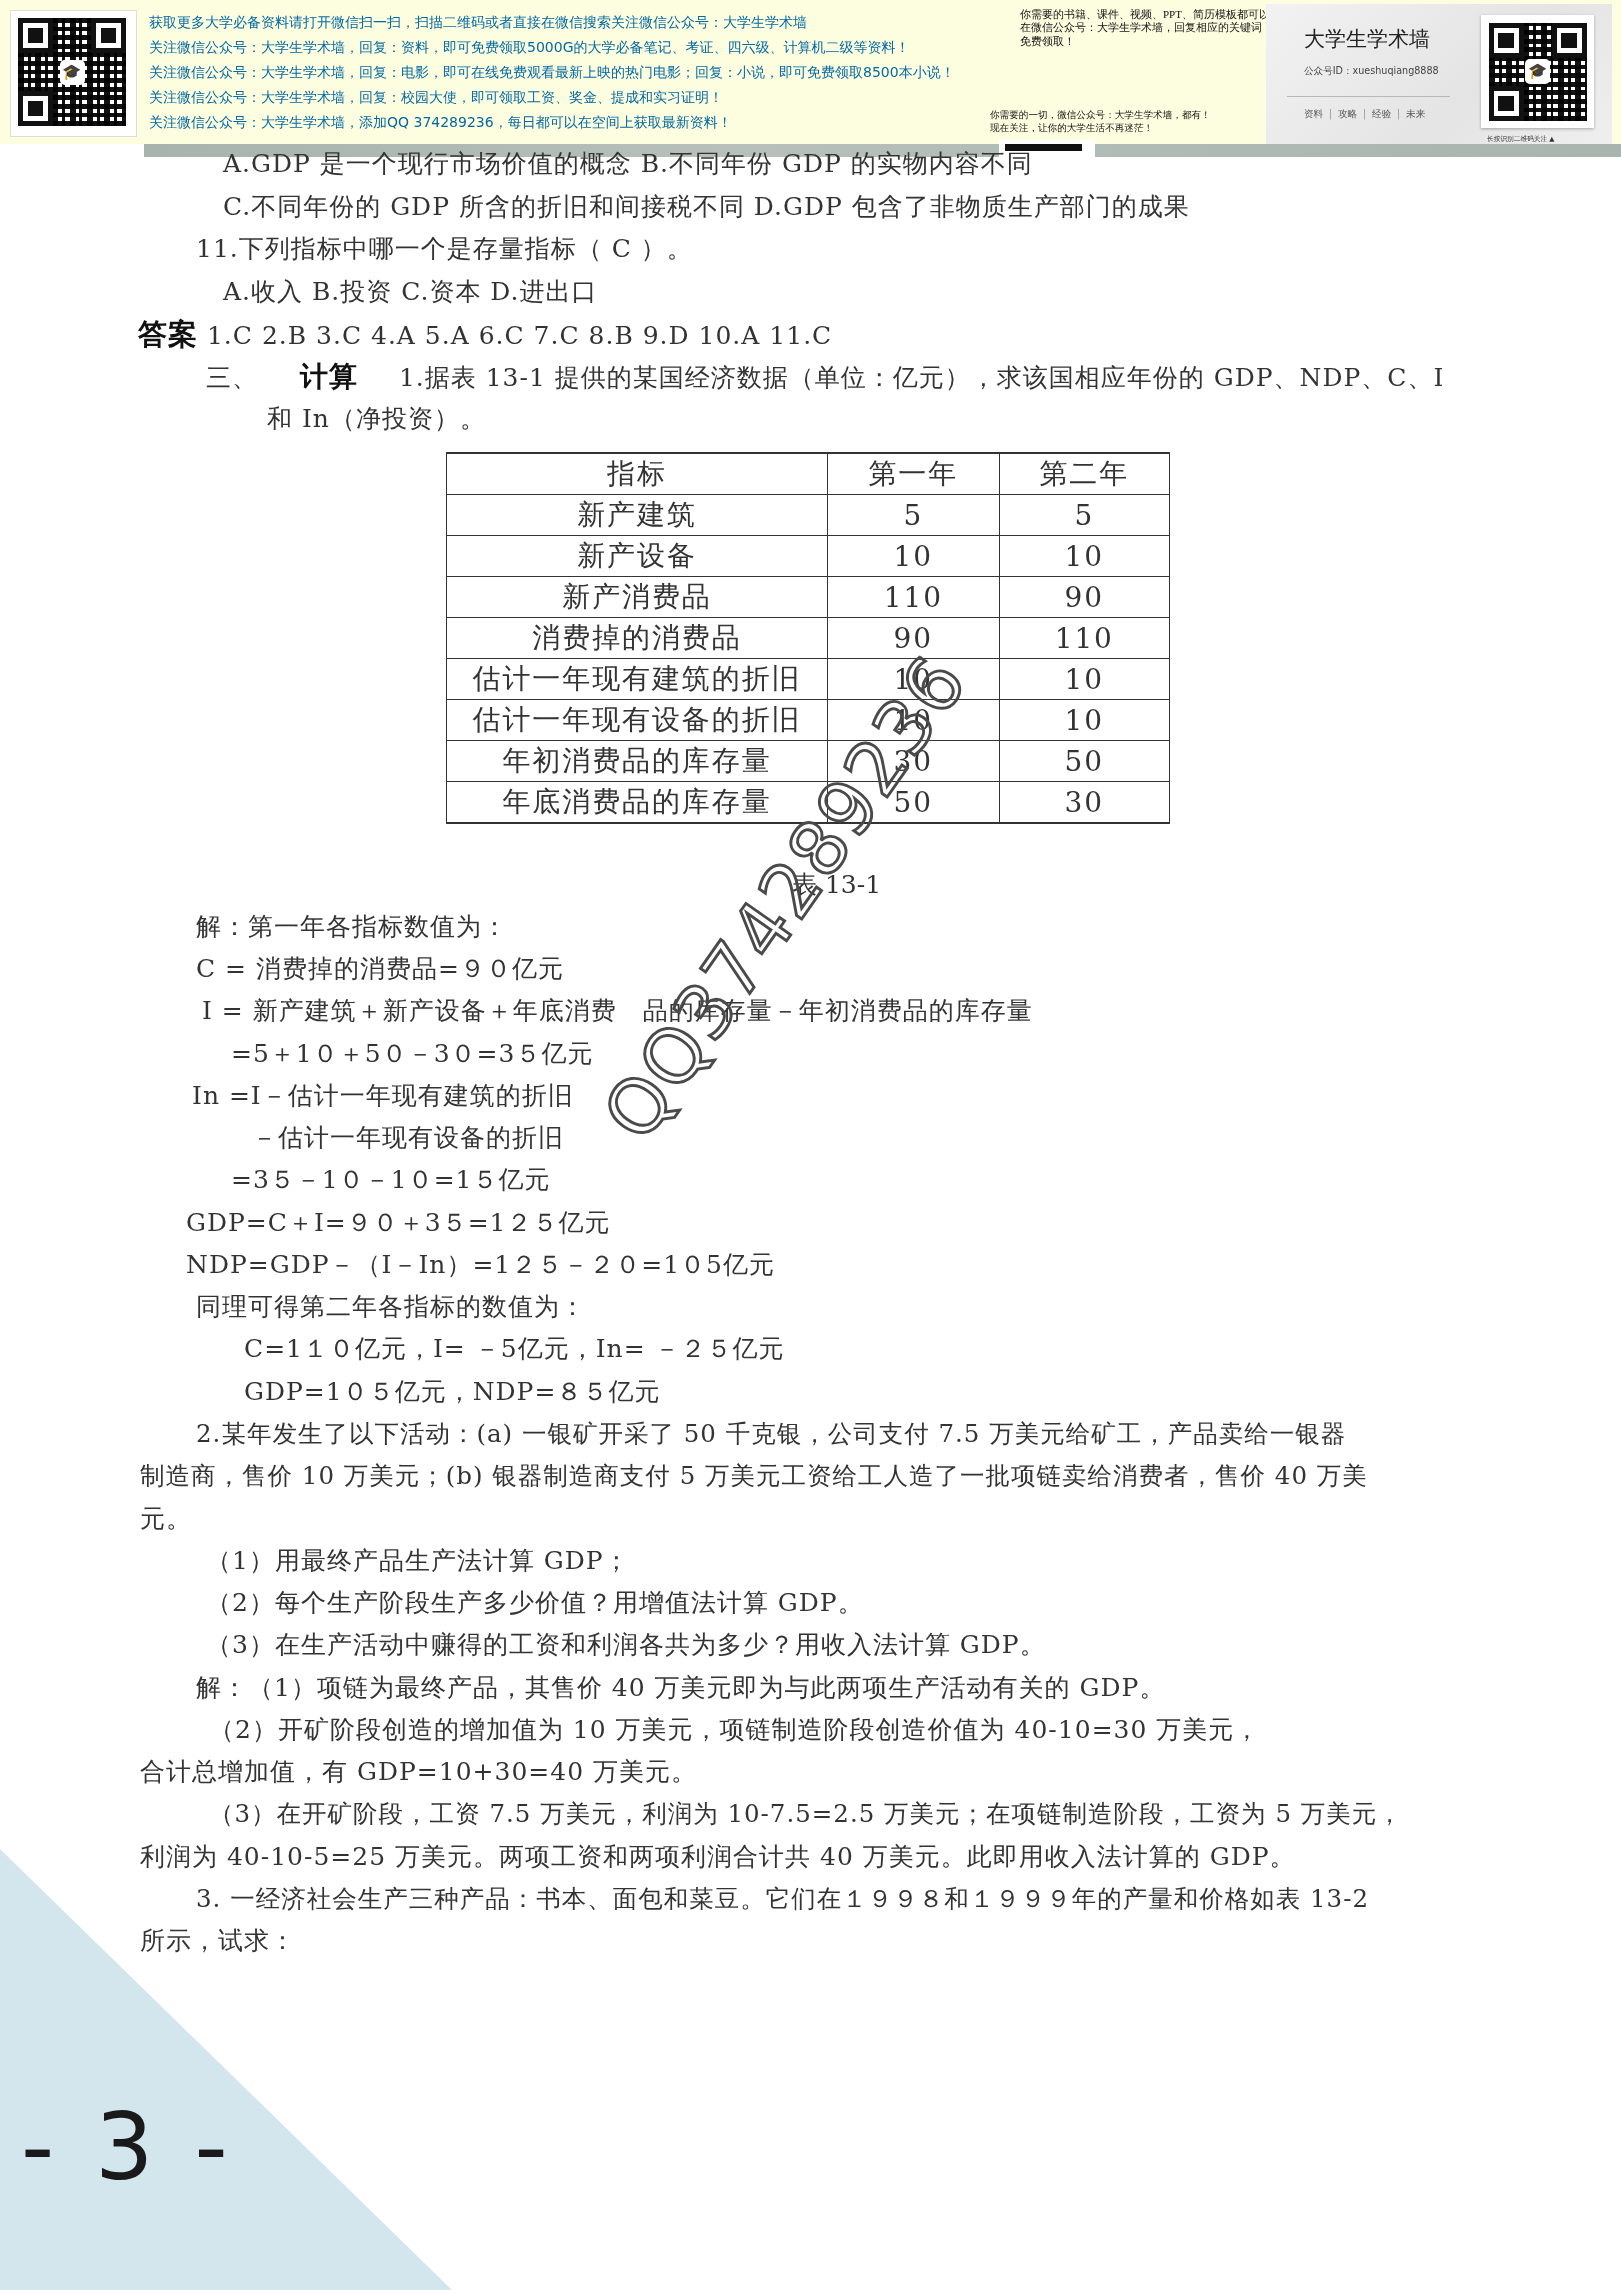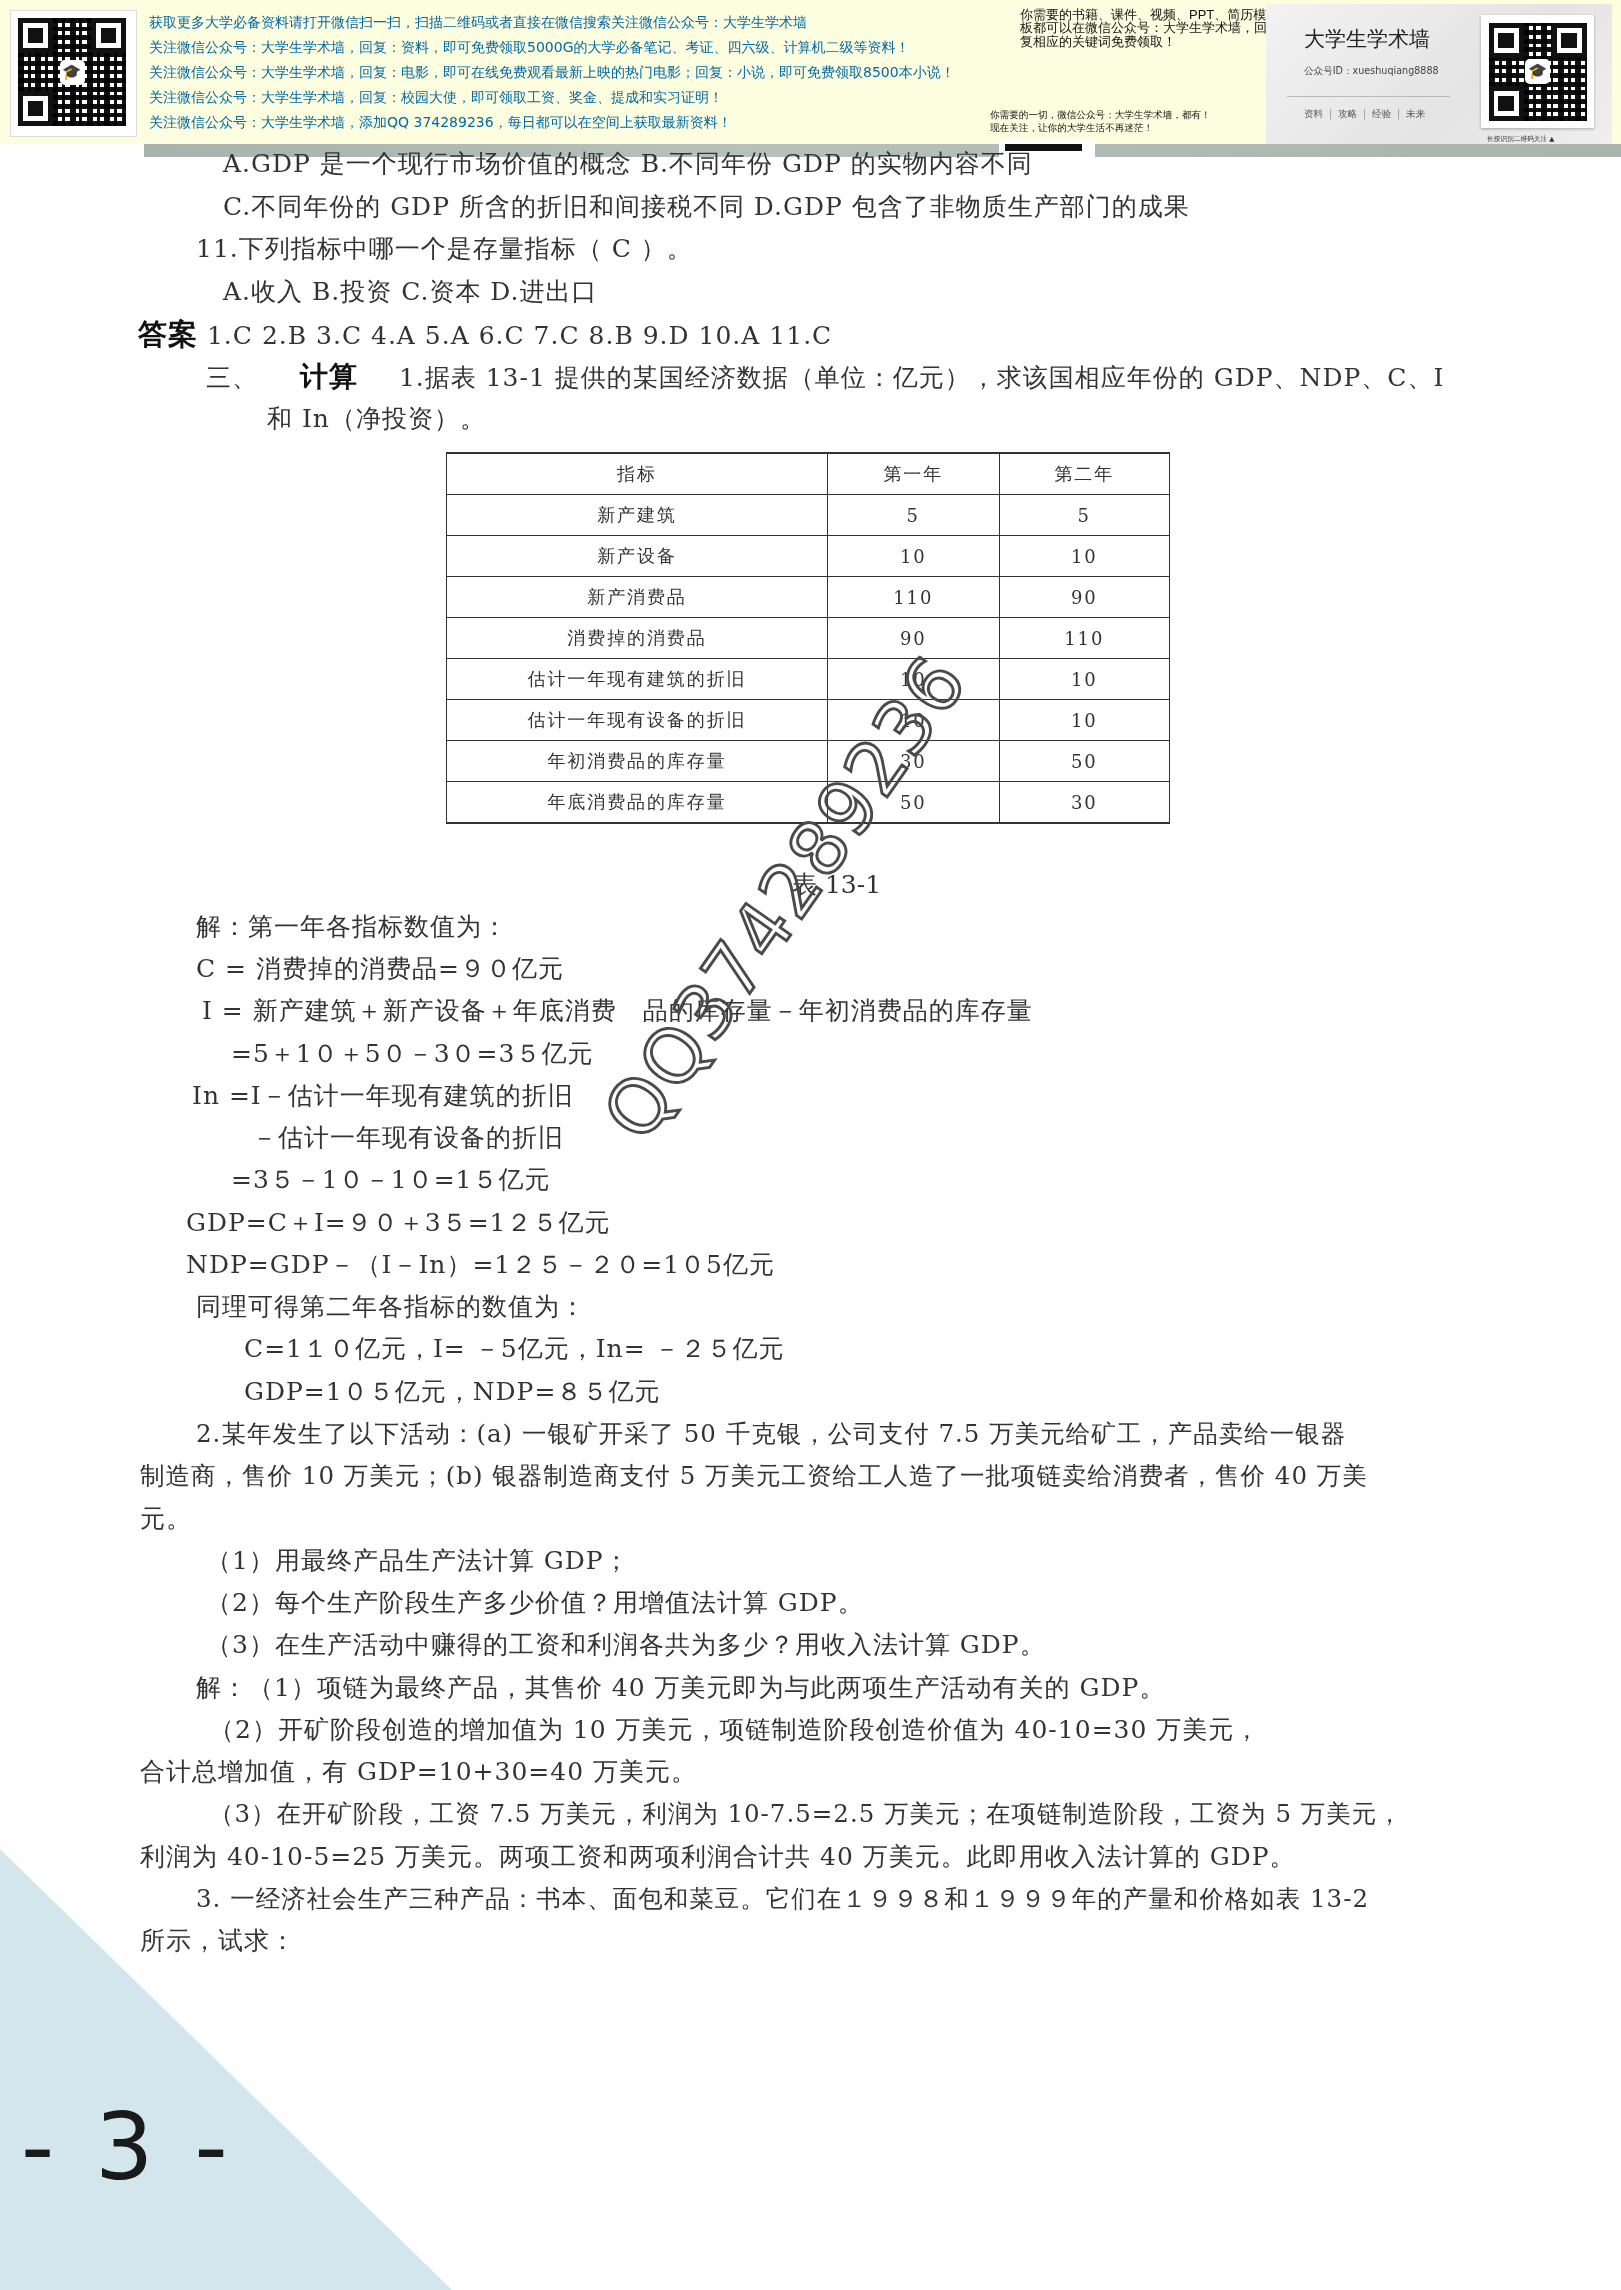--- a/index.html
+++ b/index.html
@@ -34,21 +34,21 @@
     background:#fff; border-radius:4.8px; font-size:15.4px; line-height:25px; text-align:center; color:#222;
     font-family:"DejaVu Sans",sans-serif;
   }
   .banner-lines {
     position:absolute; left:149px; top:9.6px; width:865px;
     font-family:"DejaVu Sans","Liberation Sans",sans-serif; font-size:14px; color:#0369a1;
   }
   .banner-lines div { height:25px; line-height:25px; white-space:nowrap; }
   .banner-mid {
     position:absolute; left:1020px; top:7.7px; width:250px;
-    font-family:Liberation Sans, sans-serif; font-size:13px; line-height:13.4px; color:#111;
+    font-family:Liberation Serif, serif; font-size:11px; line-height:13.4px; color:#111;
   }
   .banner-mid2 {
     position:absolute; left:990px; top:108px; width:288px;
     font-family:"DejaVu Sans",sans-serif; font-size:9.6px; line-height:13.4px; color:#111;
   }
   .brand-card {
     position:absolute; left:1266px; top:3.8px; width:346px; height:142px;
     background:linear-gradient(135deg,#f2f2f2,#e4e4e4 60%,#efefef);
   }
   .brand-title { position:absolute; left:38px; top:21px; font-family:"DejaVu Sans",sans-serif; font-size:21px; color:#222; }
@@ -68,21 +68,21 @@
 
   
   .doc { position:absolute; left:0; top:0; width:1622px; }
   .ln { position:absolute; white-space:nowrap; font-size:25px; line-height:31px; letter-spacing:1px; color:#333; }
   .ans-label { font-weight:bold; font-size:29px; color:#111; }
   .sec-bold { font-weight:bold; font-size:28px; color:#111; }
 
   
   table.t131 {
     position:absolute; left:446px; top:452px; width:724px; border-collapse:collapse;
-    font-size:18px; color:#333;
+    font-size:28px; color:#333;
   }
   table.t131 td, table.t131 th {
     border:1.9px solid #333; height:40px; padding:0; text-align:center; font-weight:normal; letter-spacing:1.9px;
   }
   table.t131 .c0 { width:379px; }
   table.t131 .c1 { width:170px;margin-top:19px; }
   table.t131 .c2 { width:169px; }
   table.t131 tr:first-child td, table.t131 tr:first-child th { border-top-width:2.9px; }
   table.t131 tr:last-child td { border-bottom-width:2.9px; }
 

